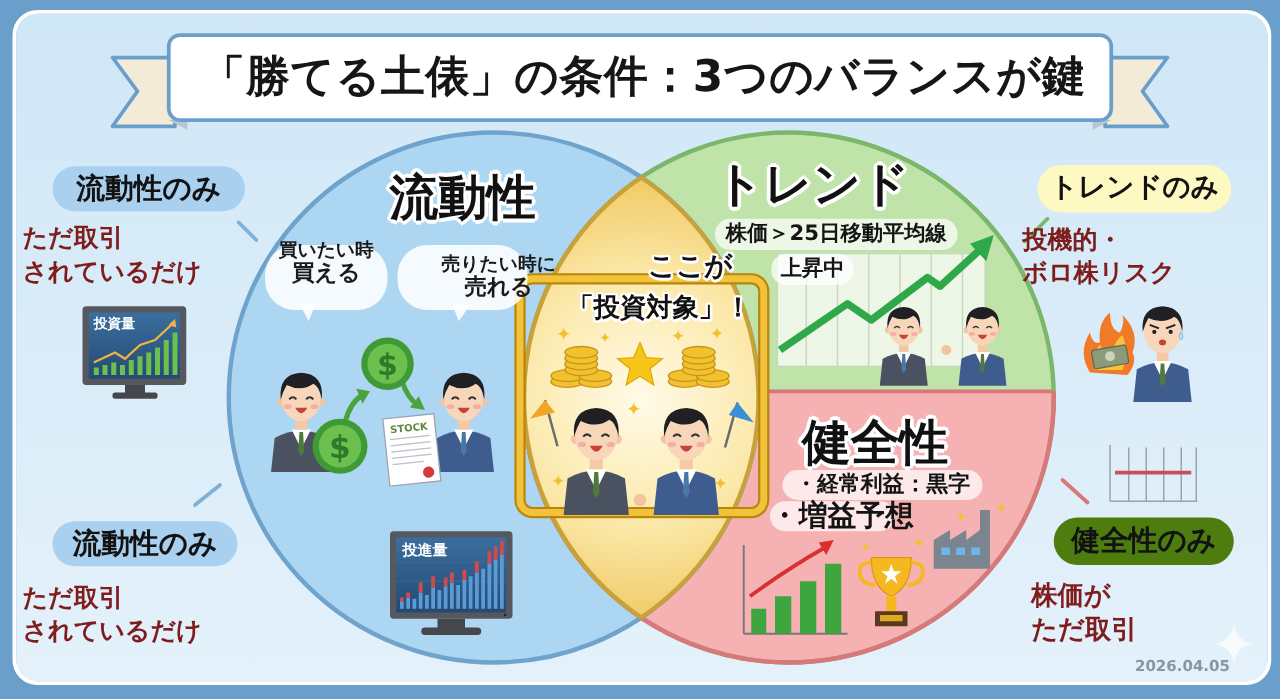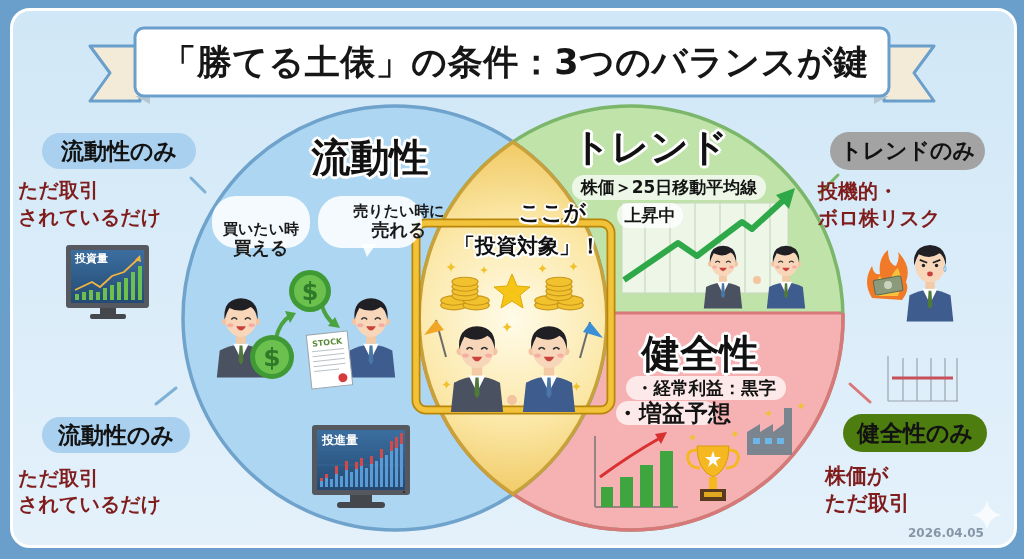--- a/index.html
+++ b/index.html
@@ -349,21 +349,21 @@
 
   <use href="#sparkle" x="972" y="500" width="30" height="30" color="#ffffff" opacity="0.75"></use>
 </svg>
 
 <div class="abs title">「勝てる土俵」の条件：3つのバランスが鍵</div>
 
 <div class="abs big" style="left:295px; top:131px; width:150px; font-size:39px;">流動性</div>
 <div class="abs big" style="left:570px; top:122px; width:160px; font-size:38px;">トレンド</div>
 <div class="abs big" style="left:630px; top:327px; width:140px; font-size:39px;">健全性</div>
 
-<div class="abs bubble-text" style="left:212px; top:221px; width:98px;">
+<div class="abs bubble-text" style="left:212px; top:192px; width:98px;">
   <div style="font-size:15px;">買いたい時</div>
   <div style="font-size:18px;">買える</div>
 </div>
 <div class="abs bubble-text" style="left:318px; top:203px; width:104px;padding-left:29px;">
   <div style="font-size:15px;">売りたい時に</div>
   <div style="font-size:18px;">売れる</div>
 </div>
 
 <div class="abs soft-pill" style="left:572px; top:175px; width:194px; height:25px; line-height:25px; font-size:17px;">株価＞25日移動平均線</div>
 <div class="abs soft-pill" style="left:617px; top:203px; width:66px; height:25px; line-height:25px; font-size:17px;">上昇中</div>
@@ -375,21 +375,21 @@
 <div class="abs mid" style="left:425px; top:232px; width:176px; font-size:21px;">「投資対象」！</div>
 
 <div class="abs pill" style="left:42px; top:133px; width:154px; height:36px; line-height:36px; font-size:23px; background:#a9d0ee;">流動性のみ</div>
 <div class="abs line" style="left:18px; top:177px; width:200px; font-size:20px;">ただ取引</div>
 <div class="abs line" style="left:18px; top:204px; width:200px; font-size:20px;">されているだけ</div>
 
 <div class="abs pill" style="left:42px; top:417px; width:148px; height:36px; line-height:36px; font-size:23px; background:#a9d0ee;">流動性のみ</div>
 <div class="abs line" style="left:18px; top:465px; width:200px; font-size:20px;">ただ取引</div>
 <div class="abs line" style="left:18px; top:491px; width:200px; font-size:20px;">されているだけ</div>
 
-<div class="abs pill" style="left:830px; top:132px; width:155px; height:38px; line-height:38px; font-size:22px; background:#a3a3a3;">トレンドのみ</div>
+<div class="abs pill" style="left:830px; top:132px; width:155px; height:38px; line-height:38px; font-size:22px; background:#fef9c3;">トレンドのみ</div>
 <div class="abs line" style="left:818px; top:178px; width:180px; font-size:20px;">投機的・</div>
 <div class="abs line" style="left:818px; top:205px; width:180px; font-size:20px;">ボロ株リスク</div>
 
 <div class="abs pill" style="left:843px; top:414px; width:144px; height:38px; line-height:38px; font-size:23px; background:#4d7c0f;">健全性のみ</div>
 <div class="abs line" style="left:825px; top:462px; width:176px; font-size:21px;">株価が</div>
 <div class="abs line" style="left:825px; top:489px; width:176px; font-size:21px;">ただ取引</div>
 
 <div class="abs date" style="left:908px; top:526px;">2026.04.05</div>
 
 </body></html>

